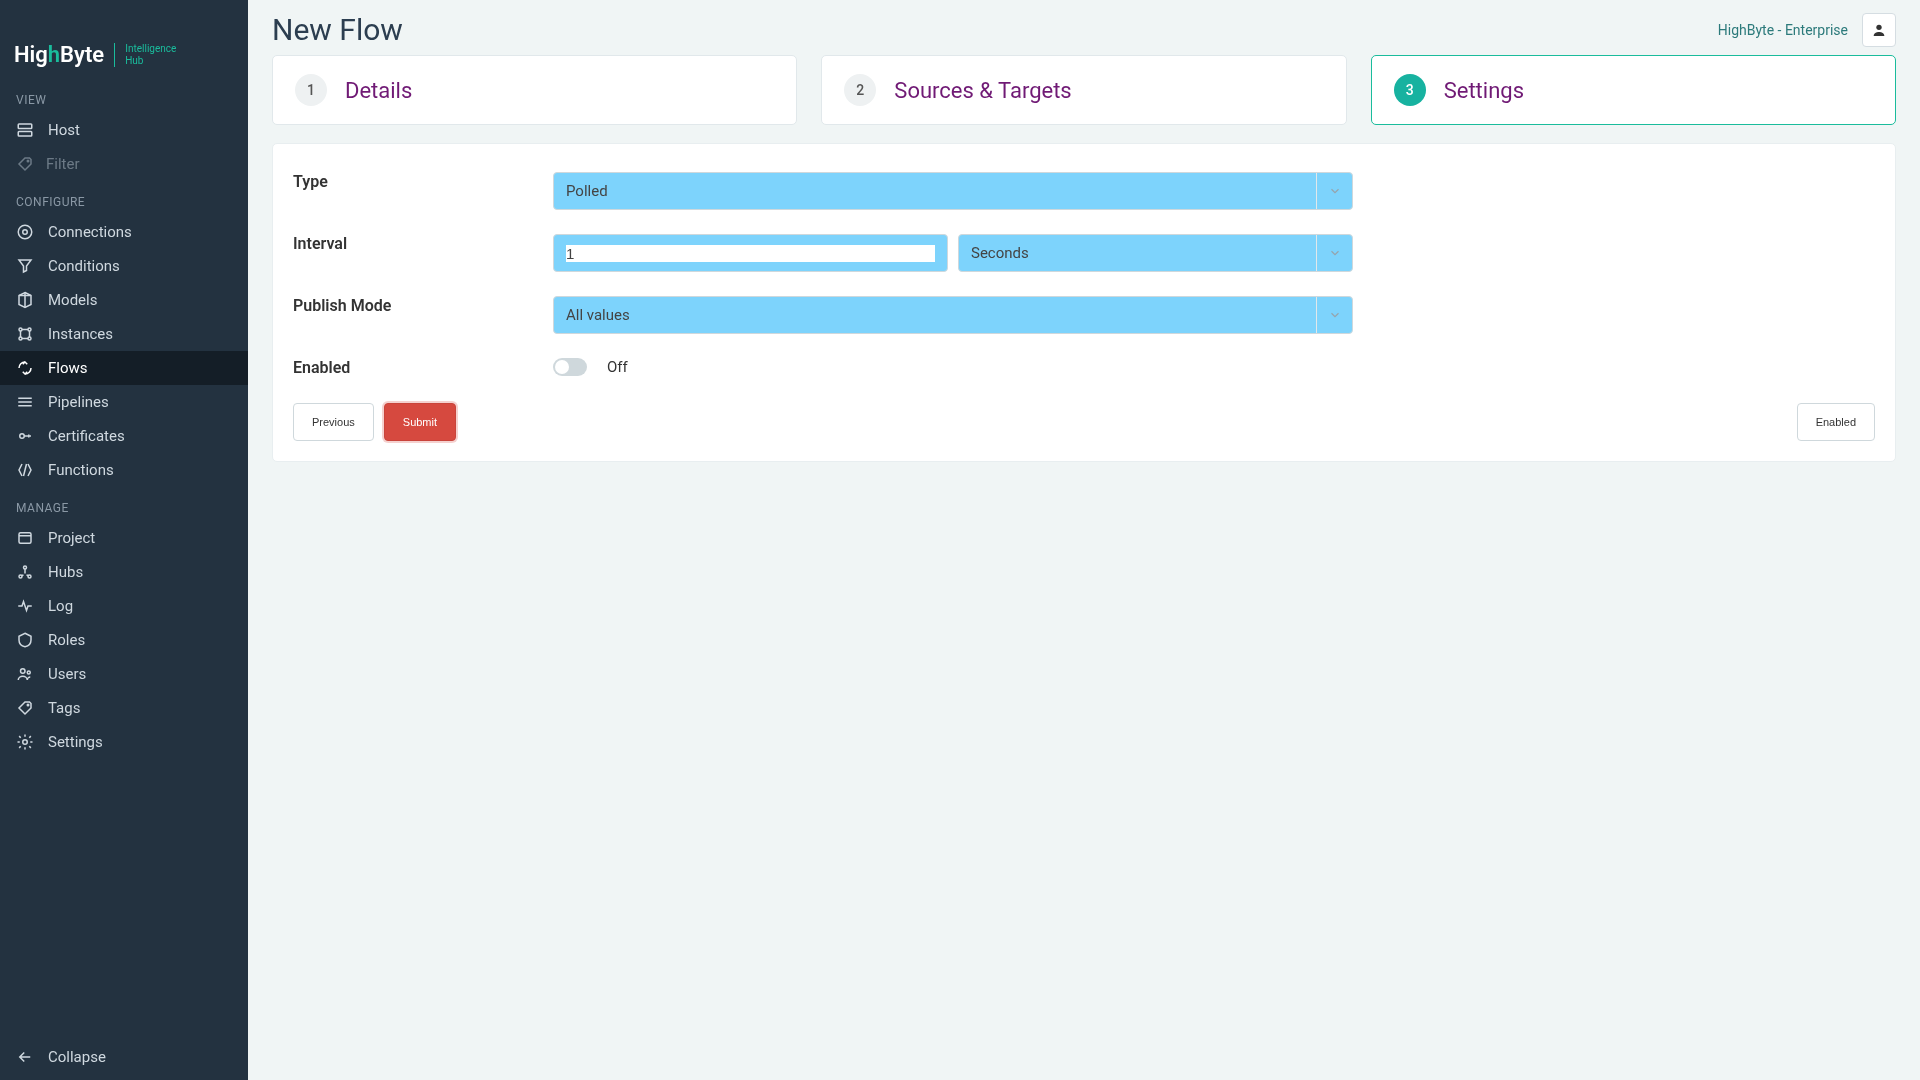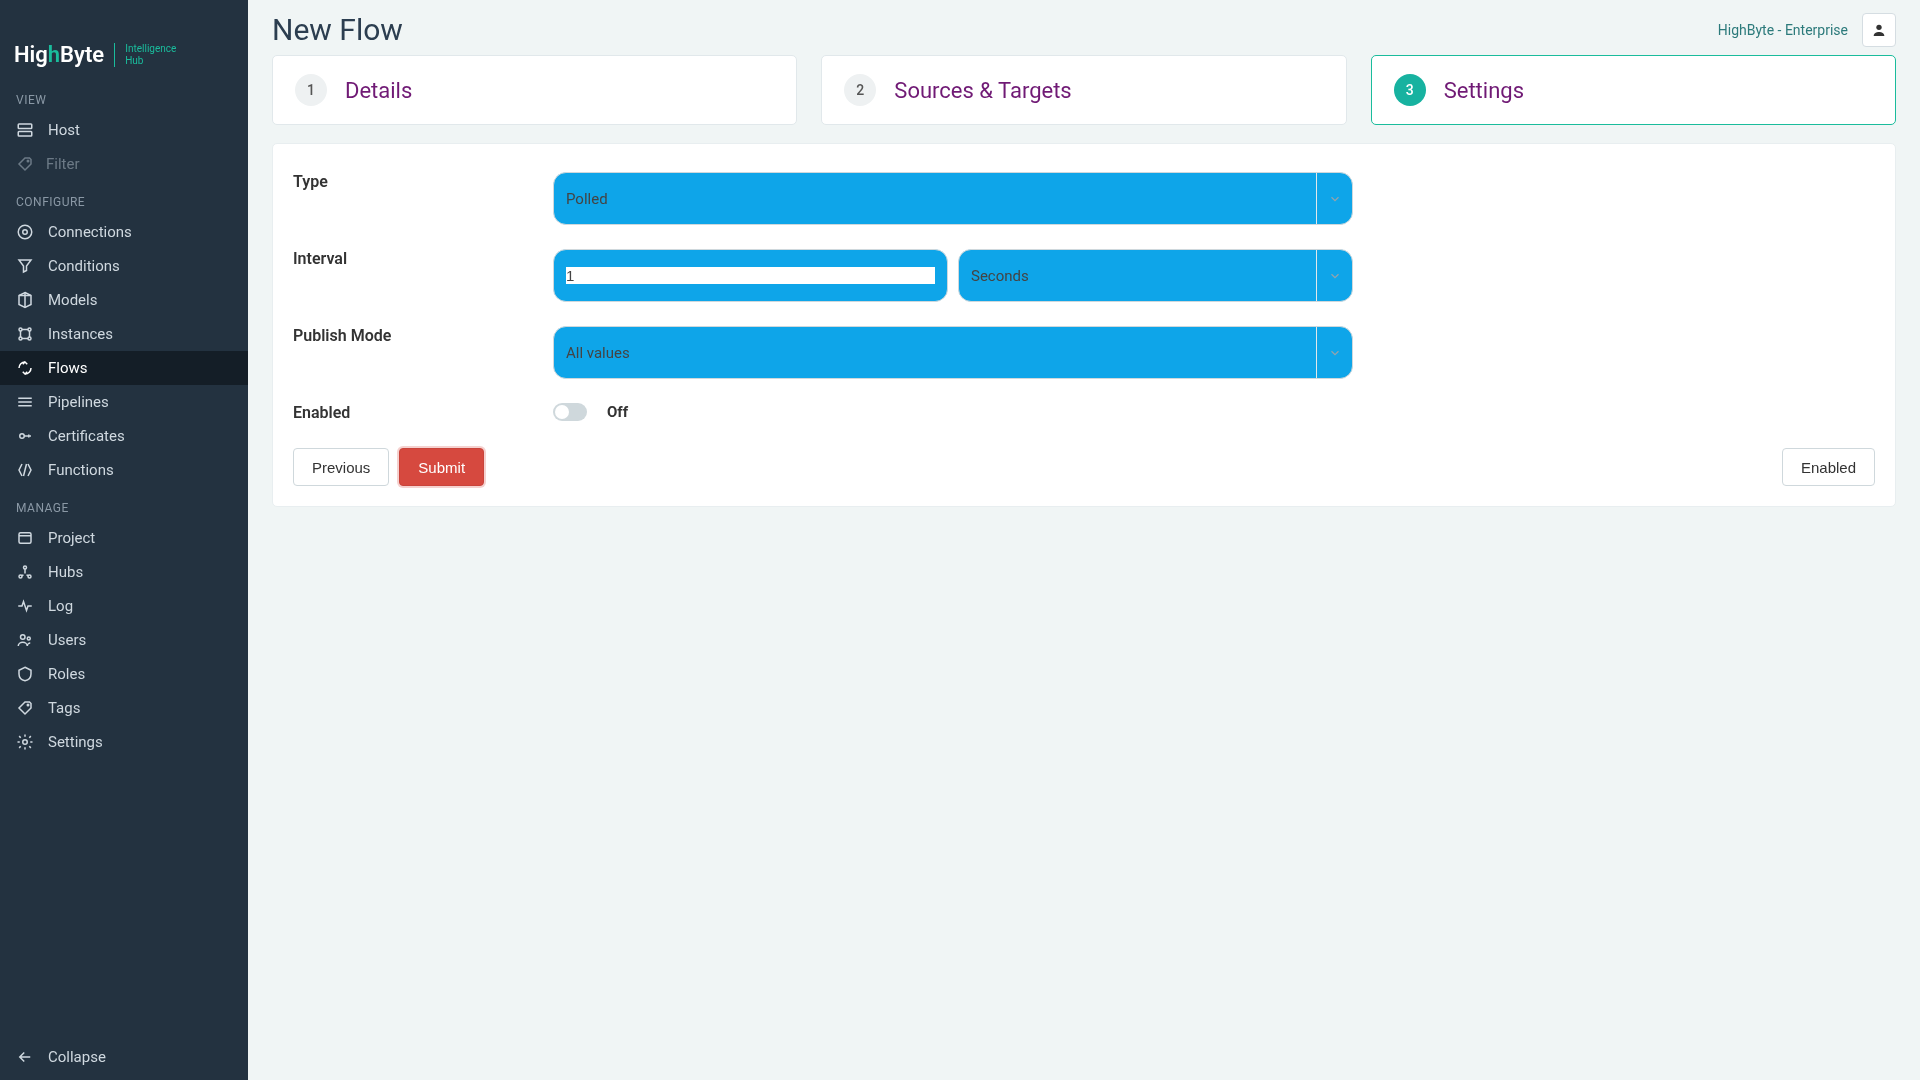--- a/index.html
+++ b/index.html
@@ -122,24 +122,24 @@
 
 .panel {
   background:#fff; margin: 0 24px; border-radius:5px; border:1px solid #e8eef0;
   padding: 16px 20px 20px 20px;
 }
 .form-row { display:flex; align-items:flex-start; padding: 12px 0; }
 .form-label { width: 260px; font-size: 16px; font-weight:600; color:#333; }
 .form-controls { flex:1; display:flex; gap:10px; max-width: 800px;}
 .select, .text-input {
   flex:1;
-  height: 53px;
+  height: 38px;
   border:1px solid #cfd8dc;
-  border-radius:13px;
-  background:#0ea5e9;
+  border-radius:4px;
+  background:#7dd3fc;
   display:flex; align-items:center;
   padding: 0 12px;
   font-size: 15px;
   color:#444;
   position:relative;
 }
 .text-input input { border:none; outline:none; width:100%; font-size:15px; color:#444; }
 .select .caret-zone {
   position:absolute; right:0; top:0; bottom:0; width:36px;
   border-left:1px solid #e1e8eb;
@@ -147,25 +147,25 @@
   color:#97a3ab;
 }
 .toggle {
   width: 34px; height:18px; border-radius:10px; background:#cfd8dc;
   position:relative;
 }
 .toggle::after{
   content:''; position:absolute; width:14px; height:14px; border-radius:50%;
   background:#fff; top:2px; left:2px;
 }
-.toggle-label { margin-left:10px; font-size:15px; color:#333;font-weight:bold; }
+.toggle-label { margin-left:10px; font-size:15px; color:#333; }
 
 .btn-row { display:flex; align-items:center; gap:10px; padding-top:14px; }
 .btn {
-  height:38px; padding: 0 18px; border-radius:4px; font-size:15px;
+  height:38px; padding: 0 18px; border-radius:4px; font-size:11px;
   border:1px solid #cfd8dc; background:#fff; color:#333; cursor:pointer;
 }
 .btn.primary { background:#d9534f; background:#d6493f; border:1px solid #c9443b; color:#fff; box-shadow: 0 0 0 2px rgba(214,73,63,0.25); }
 .btn-row .spacer { flex:1; }
 
 svg { display:block; }
 </style>
 </head>
 <body>
 
@@ -299,34 +299,34 @@
     <span class="icon">
         <svg width="18" height="18" viewBox="0 0 24 24" fill="none" stroke="currentColor" stroke-width="2">
           <path d="M3 12h5l2-6 4 12 2-6h5"></path>
         </svg>
       </span>
     <span>Log</span>
   </div>
   <div class="nav-item">
     <span class="icon">
         <svg width="18" height="18" viewBox="0 0 24 24" fill="none" stroke="currentColor" stroke-width="2">
+          <path d="M12 3l8 4v5c0 5-3 8-8 9-5-1-8-4-8-9V7z"></path>
+        </svg>
+      </span>
+    <span>Roles</span>
+  </div>
+  <div class="nav-item">
+    <span class="icon">
+        <svg width="18" height="18" viewBox="0 0 24 24" fill="none" stroke="currentColor" stroke-width="2">
           <circle cx="9" cy="8" r="3"></circle>
           <circle cx="17" cy="10" r="2"></circle>
           <path d="M3 20c0-3 3-5 6-5s6 2 6 5M15 20c0-2 2-4 4-4"></path>
         </svg>
       </span>
     <span>Users</span>
-  </div>
-  <div class="nav-item">
-    <span class="icon">
-        <svg width="18" height="18" viewBox="0 0 24 24" fill="none" stroke="currentColor" stroke-width="2">
-          <path d="M12 3l8 4v5c0 5-3 8-8 9-5-1-8-4-8-9V7z"></path>
-        </svg>
-      </span>
-    <span>Roles</span>
   </div>
   <div class="nav-item">
     <span class="icon">
         <svg width="18" height="18" viewBox="0 0 24 24" fill="none" stroke="currentColor" stroke-width="2">
           <path d="M20 12l-8 8-8-8 8-8h6l2 2z"></path>
           <circle cx="16" cy="8" r="1"></circle>
         </svg>
       </span>
     <span>Tags</span>
   </div>

